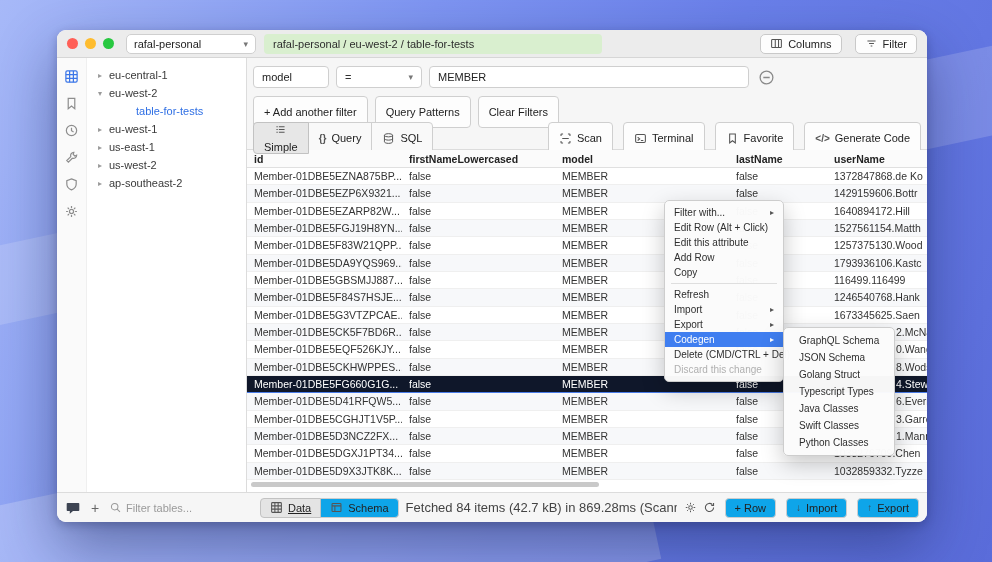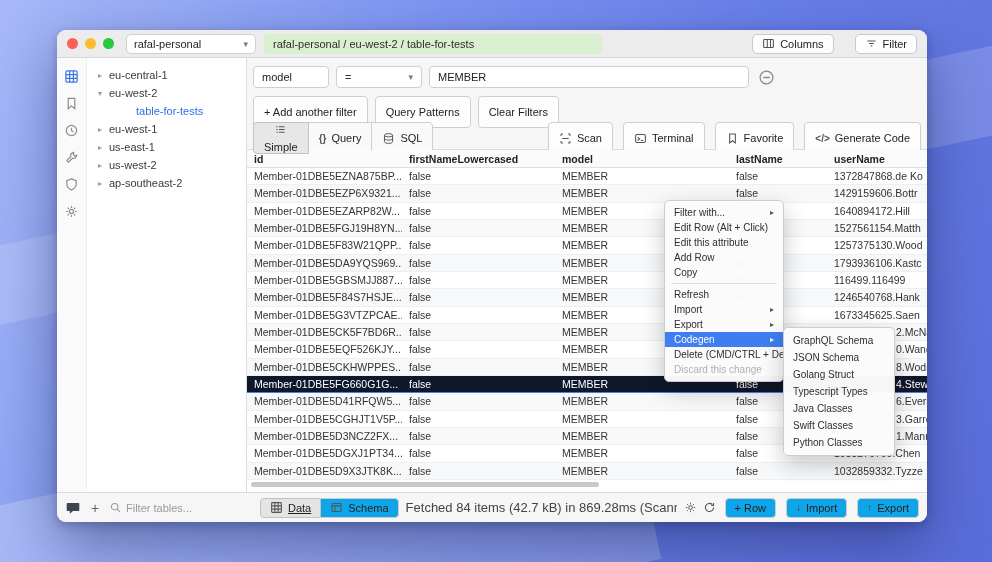--- a/index.html
+++ b/index.html
@@ -25,21 +25,21 @@
   .titlebar { position:absolute; left:0; top:0; right:0; height:28px; background:#ececec;
     border-bottom:1px solid #d6d6d6; display:flex; align-items:center; padding:0 10px; gap:8px; }
   .tl { width:11px; height:11px; border-radius:50%; display:inline-block; }
   .tl-red{background:#ff5f57;} .tl-yellow{background:#febc2e;} .tl-green{background:#28c840;}
   .tlights { display:flex; gap:7px; margin-right:4px; }
   .profile-dd { width:130px; height:20px; background:#fff; border:1px solid #cfcfcf; border-radius:5px;
     display:flex; align-items:center; justify-content:space-between; padding:0 7px; color:#222; }
   .profile-dd .chev { color:#777; font-size:9px; }
   .breadcrumb { width:338px; height:20px; background:#d9efcf; border-radius:4px; line-height:20px;
     padding:0 9px; color:#2e2e2e; white-space:nowrap; overflow:hidden; }
-  .tb-right { margin-left:auto; display:flex; gap:21px; }
+  .tb-right { margin-left:auto; display:flex; gap:13px; }
   .tb-btn { height:20px; background:#fdfdfd; border:1px solid #c9c9c9; border-radius:5px;
     display:inline-flex; align-items:center; gap:5px; padding:0 9px; color:#222; }
   .icon-s { width:13px; height:13px; color:#555; flex:none; }
   .icon-s svg, .icon-m svg { width:100%; height:100%; display:block; }
   .icon-m { width:15px; height:15px; color:#8e8e8e; flex:none; }
 
   
   .rail { position:absolute; left:0; top:28px; bottom:30px; width:30px; background:#fafafa;
     border-right:1px solid #efefef; display:flex; flex-direction:column; align-items:center;
     padding-top:11px; gap:12px; }
@@ -91,21 +91,21 @@
     border:1px solid #cdcdcd; border-radius:5px; box-shadow:0 8px 22px rgba(0,0,0,.22); padding:4px 0;
     z-index:10; font-size:10px; color:#2e2e2e; }
   .menu-item { height:15px; display:flex; align-items:center; justify-content:space-between; padding:0 9px;
     white-space:nowrap; }
   .menu-item .arrow { color:#555; font-size:8px; margin-left:6px; }
   .menu-item.hl { background:#3f7ef0; color:#fff; }
   .menu-item.hl .arrow { color:#fff; }
   .menu-item.dis { color:#b0b0b0; }
   .menu-divider { height:1px; background:#dedede; margin:3px 6px; }
   .sub-menu { position:absolute; left:726px; top:297px; width:112px; background:rgba(251,251,251,.98);
-    border:1px solid #cdcdcd; border-radius:5px; box-shadow:0 8px 22px rgba(0,0,0,.22); padding:4px 0;
+    border:1px solid #cdcdcd; border-radius:5px; box-shadow:0 8px 22px rgba(0,0,0,.22); padding:4px 6px;
     z-index:11; font-size:10px; color:#2e2e2e; }
   .sub-menu .menu-item { height:17px; justify-content:flex-start; }
 
   
   .statusbar { position:absolute; left:0; right:0; bottom:0; height:30px; background:#f6f6f6;
     border-top:1px solid #dcdcdc; display:flex; align-items:center; padding:0 8px; gap:7px; }
   .chat-ic { width:16px; height:16px; color:#3d4452; }
   .plus-btn { color:#666; font-size:14px; width:14px; text-align:center; }
   .tbl-search { display:flex; align-items:center; gap:4px; width:132px; }
   .tbl-search input { border:none; background:transparent; outline:none; width:105px;

